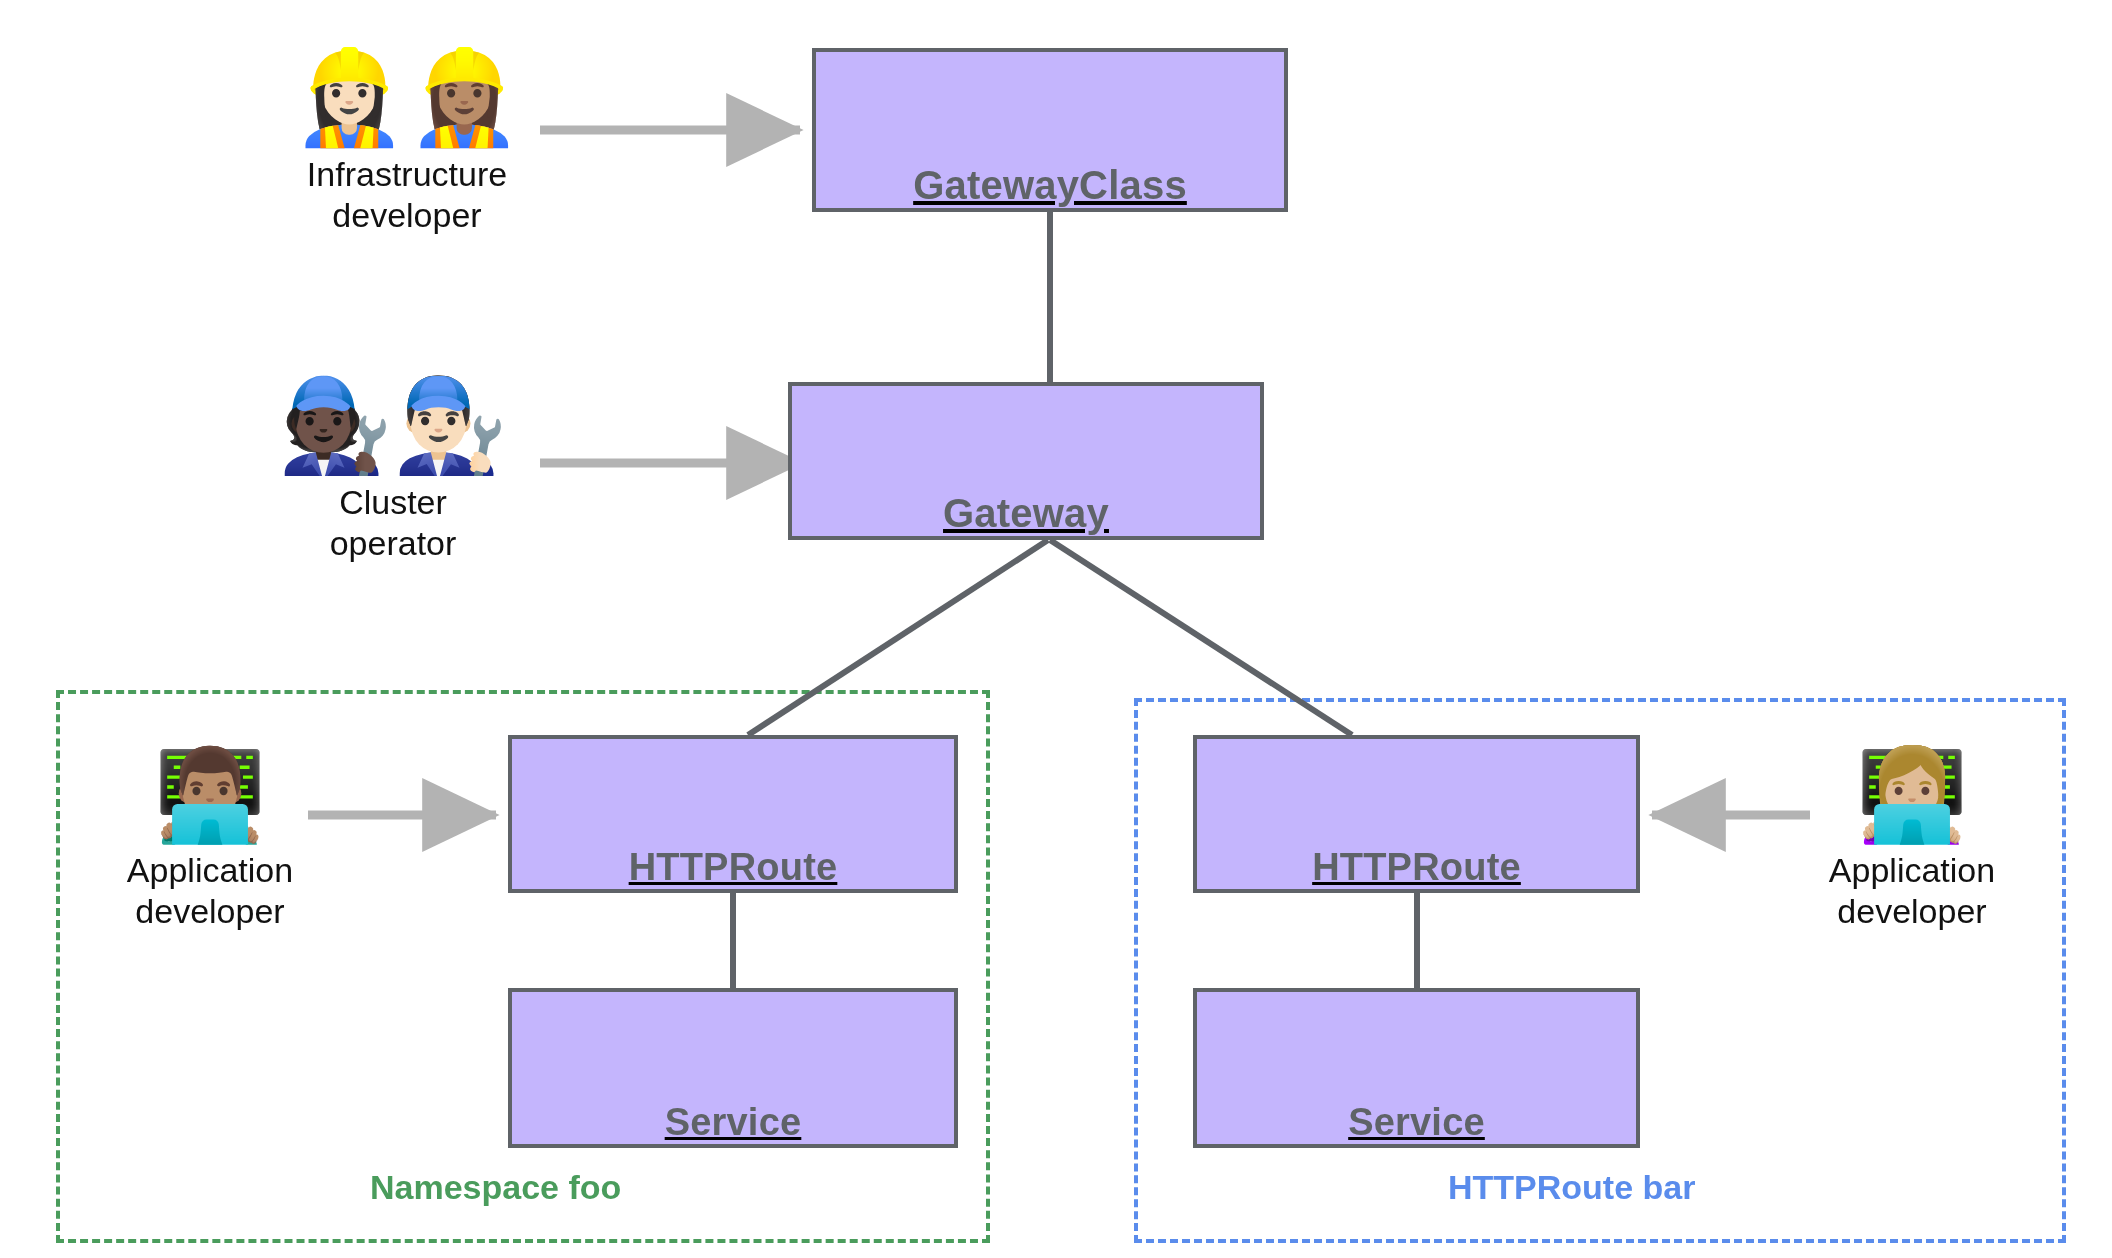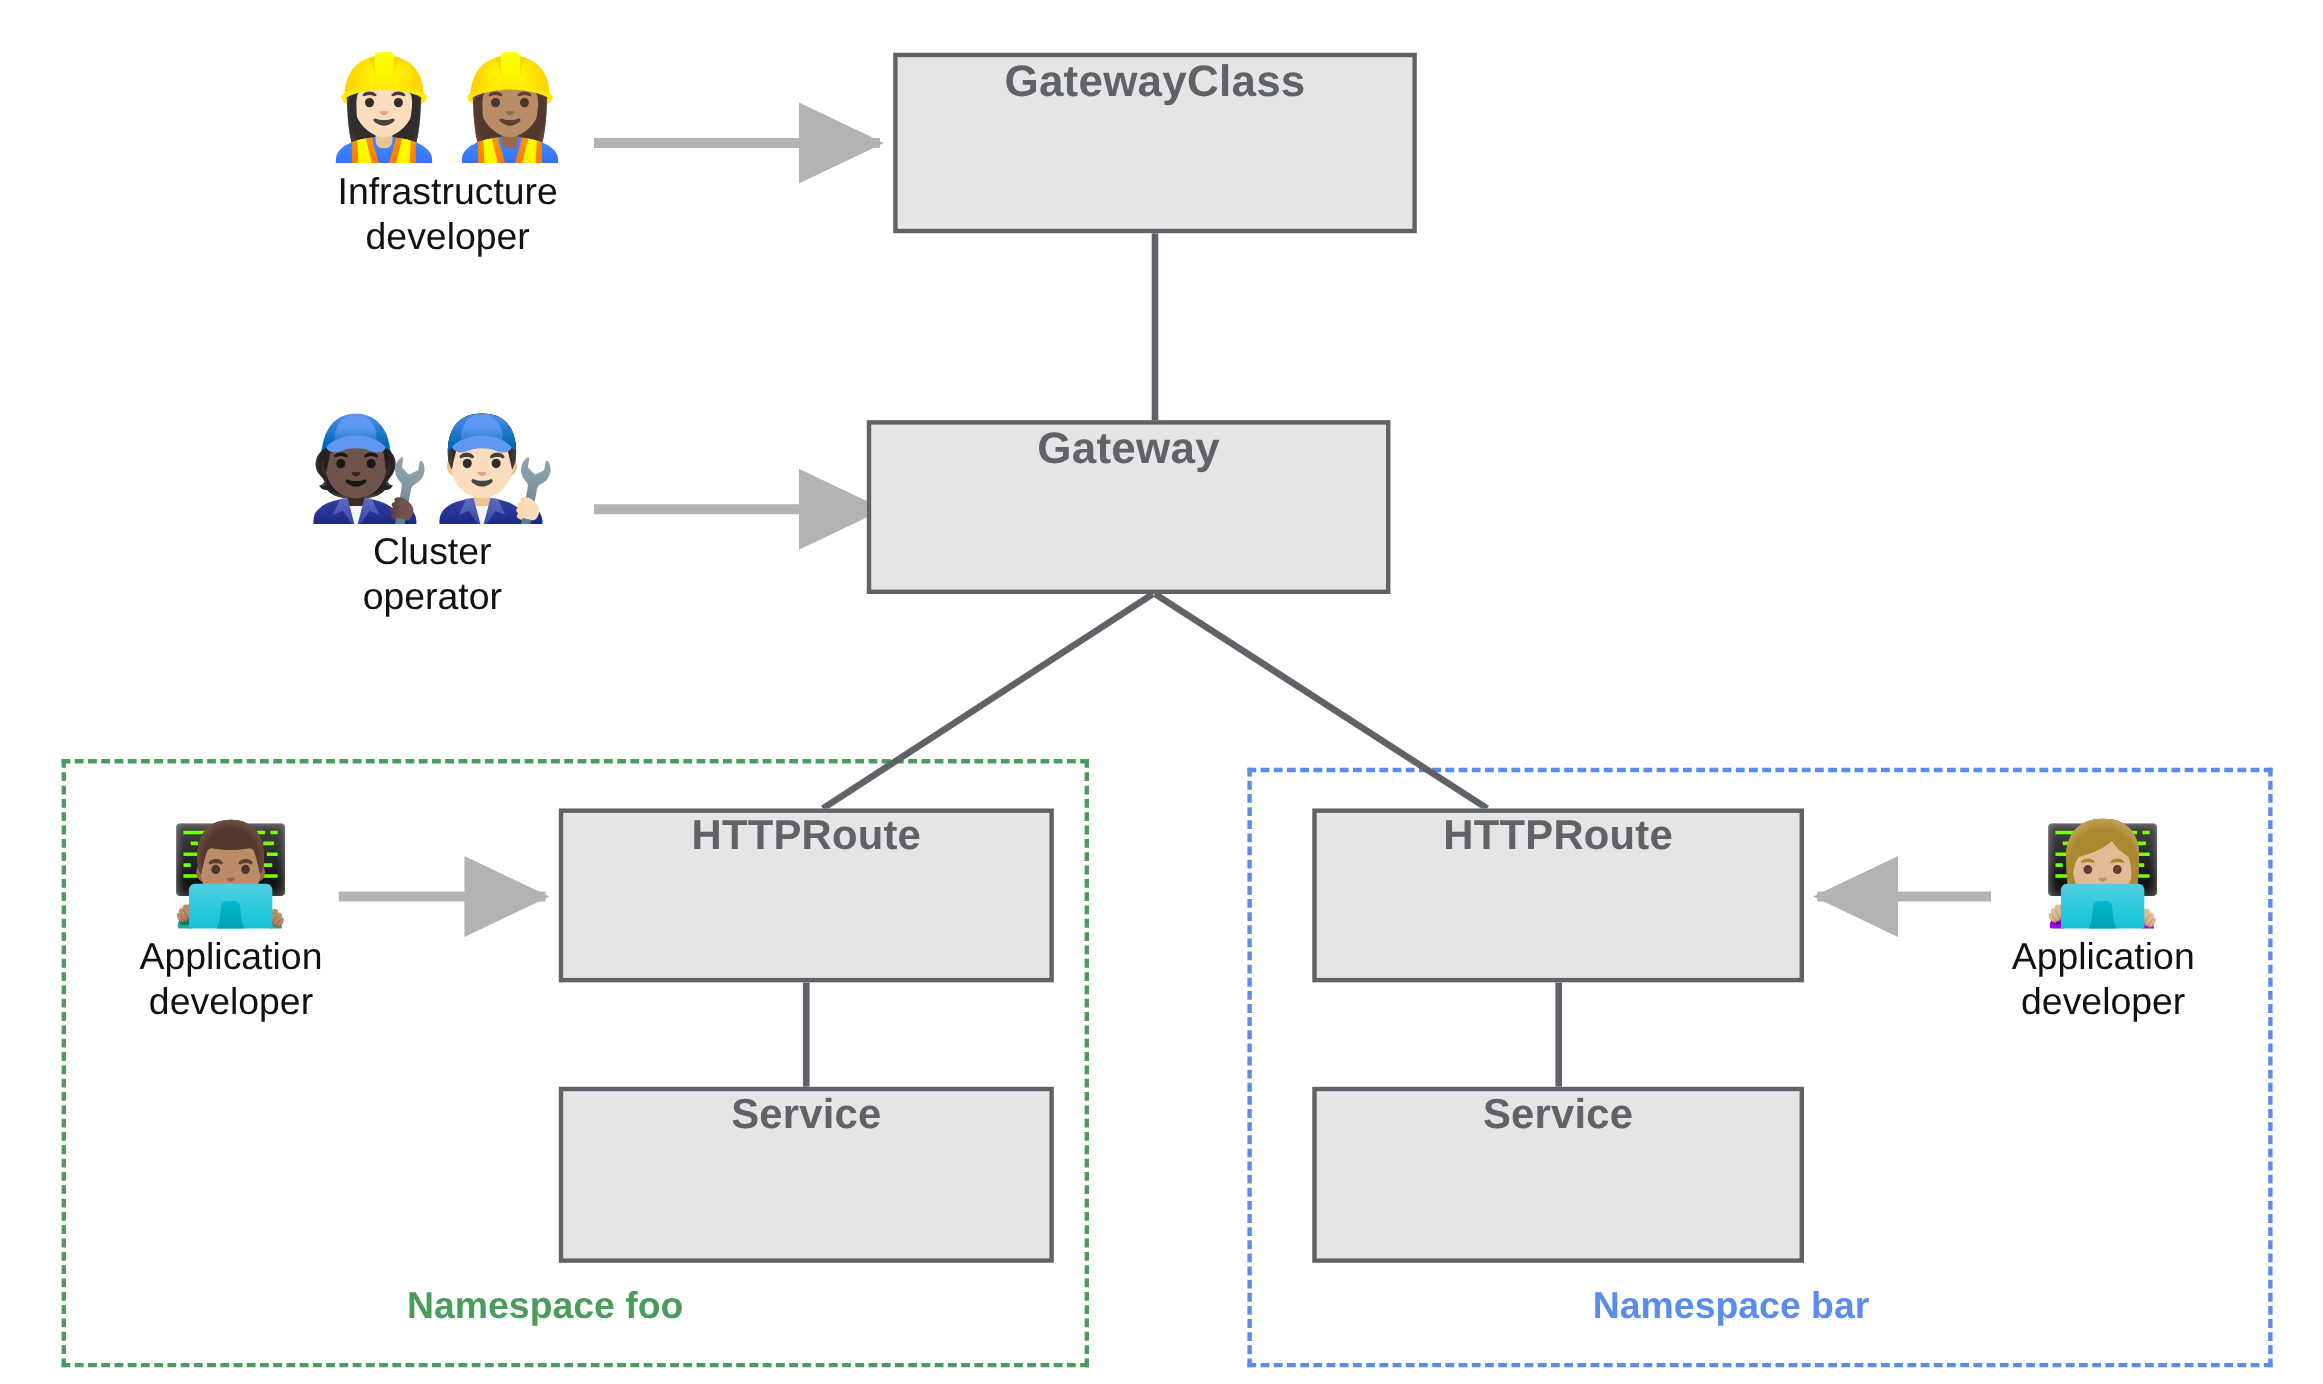--- a/index.html
+++ b/index.html
@@ -22,24 +22,25 @@
     left: 0;
     top: 0;
     width: 2112px;
     height: 1258px;
     pointer-events: none;
   }
   .node {
     position: absolute;
     box-sizing: border-box;
     border: 4px solid #5f6368;
-    background: #e5e5e5;
+    background: #c4b5fd;
     display: flex;
-    align-items: flex-start;
+    align-items: flex-end;
     justify-content: center;
+    text-decoration: underline;
   }
   .node-label {
     font-weight: bold;
     color: #5f6368;
     letter-spacing: 0.2px;
     white-space: nowrap;
   }
   .ns {
     position: absolute;
     box-sizing: border-box;
@@ -145,21 +146,21 @@
   <div class="node" style="left:1193px; top:735px; width:447px; height:158px;">
     <span class="node-label" style="font-size:38px;">HTTPRoute</span>
   </div>
 
   <div class="node" style="left:1193px; top:988px; width:447px; height:160px;">
     <span class="node-label" style="font-size:38px;">Service</span>
   </div>
 
   <div class="ns-label ns-label-foo" style="left:370px; top:1168px; font-size:34px;">Namespace foo</div>
 
-  <div class="ns-label ns-label-bar" style="left:1448px; top:1168px; font-size:34px;">Namespace bar</div>
+  <div class="ns-label ns-label-bar" style="left:1448px; top:1168px; font-size:34px;">HTTPRoute bar</div>
 
   <div class="persona" style="left:282px; top:52px; width:250px;">
     <div class="persona-emoji" style="font-size:92px;">👷🏻‍♀️👷🏽‍♀️</div>
     <div class="persona-caption" style="font-size:34px;">Infrastructure
 developer</div>
   </div>
 
   <div class="persona" style="left:268px; top:380px; width:250px;">
     <div class="persona-emoji" style="font-size:92px;">🧑🏿‍🔧👨🏻‍🔧</div>
     <div class="persona-caption" style="font-size:34px;">Cluster

